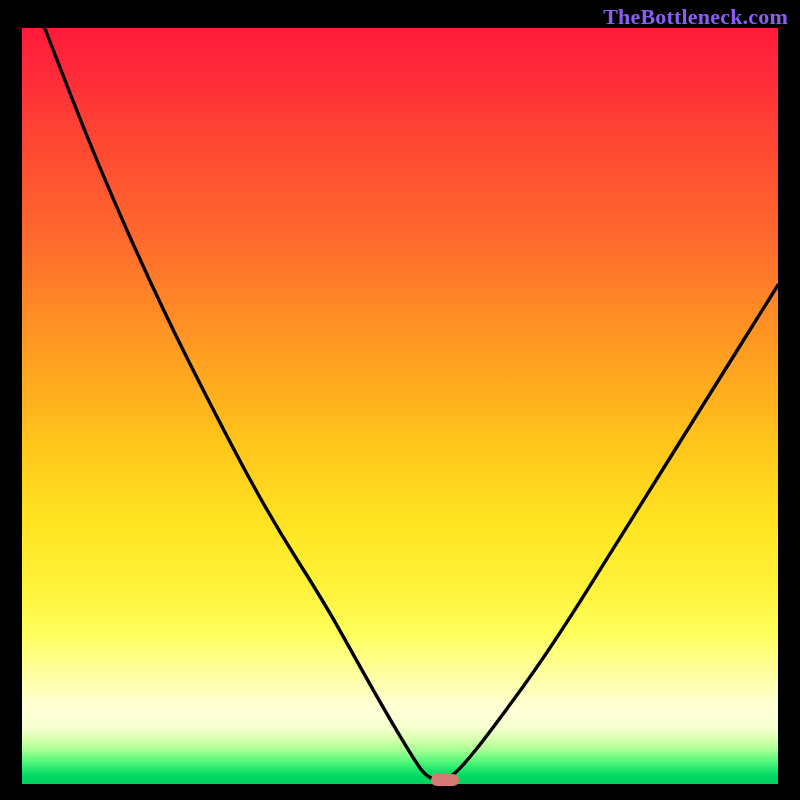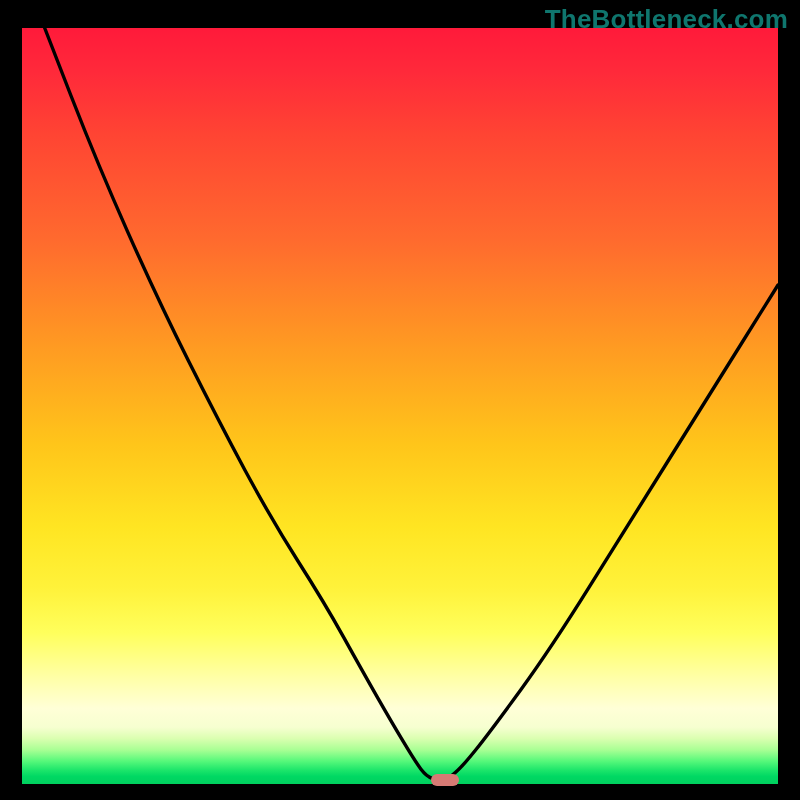--- a/index.html
+++ b/index.html
@@ -14,25 +14,26 @@
   .frame {
     position: relative;
     width: 800px;
     height: 800px;
     background: #000;
   }
   .watermark {
     position: absolute;
     top: 4px;
     right: 12px;
-    color: #0f766e;
-    font-size: 26px;
+    color: #8b5cf6;
+    font-size: 22px;
     font-weight: 600;
     letter-spacing: 0.2px;
     user-select: none;
+    font-family: Liberation Serif, serif;
   }
   .plot-outer {
     position: absolute;
     left: 22px;
     top: 28px;
     width: 756px;
     height: 756px;
     background: #000;
   }
   .gradient {

